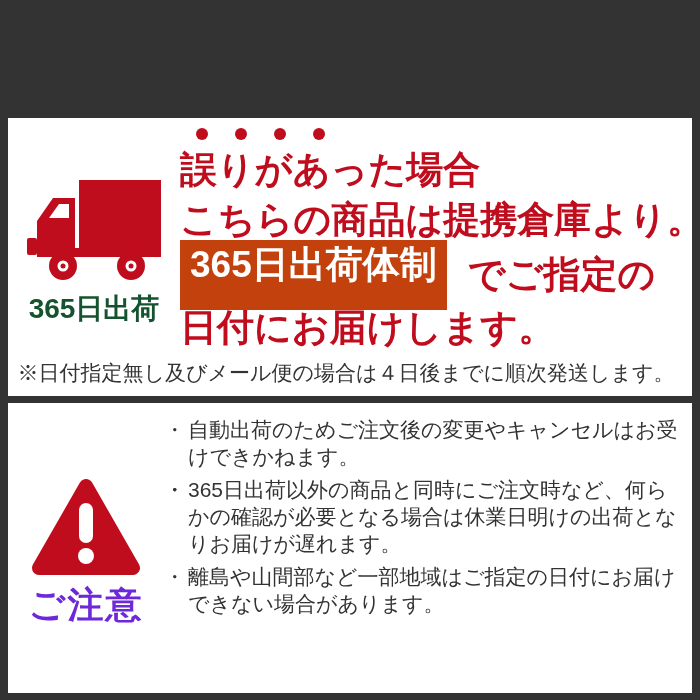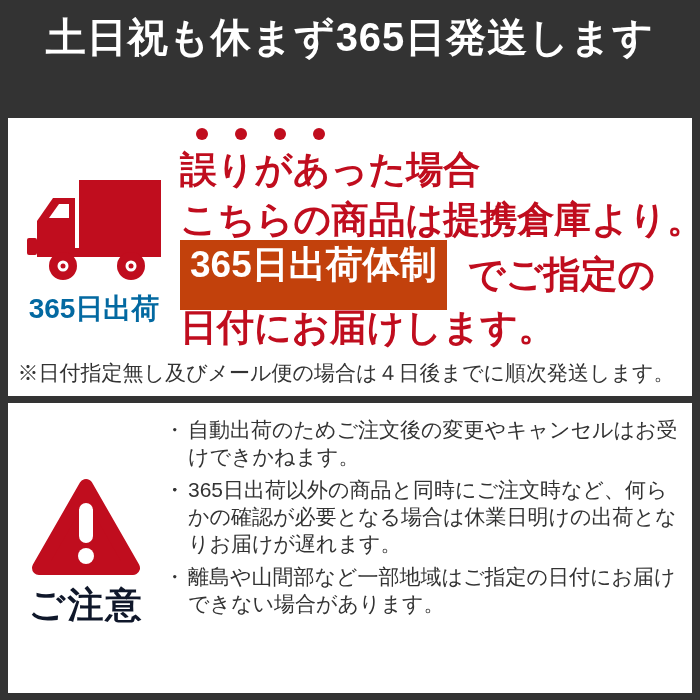--- a/index.html
+++ b/index.html
@@ -32,21 +32,21 @@
 
   
   .col-left {
     width: 172px;
     display: flex; flex-direction: column; align-items: center;
     padding-top: 56px;
     flex: none;
   }
   .truck-svg { width: 138px; height: 114px; display: block; }
   .truck-label {
-    color: #0369a1;
+    color: #14532d;
     font-weight: bold;
     font-size: 28px;
     margin-top: 2px;
     white-space: nowrap;
   }
   .col-right { flex: 1; padding-top: 10px; }
   .dots { display: flex; gap: 27px; margin: 0 0 5px 16px; height: 12px; }
   .dots i { width: 12px; height: 12px; border-radius: 50%; background: #c00d1e; }
   .rline {
     font-size: 37px;
@@ -76,21 +76,21 @@
 
   
   .col-left2 {
     width: 156px;
     display: flex; flex-direction: column; align-items: center;
     padding-top: 72px;
     flex: none;
   }
   .tri-svg { width: 112px; height: 102px; display: block; }
   .caution-label {
-    color: #0f172a;
+    color: #6d28d9;
     font-weight: bold;
     font-size: 36px;
     margin-top: 4px;
     letter-spacing: 2px;
     white-space: nowrap;
   }
   .bullets {
     flex: 1;
     margin: 0;
     padding: 13px 6px 0 0;
@@ -101,21 +101,20 @@
   }
   .bullets li { position: relative; padding-left: 24px; margin-bottom: 6px; }
   .bullets .mk { position: absolute; left: 0; top: 0; }
 </style>
 </head>
 <body>
 
 <div>
 
   <header class="banner">
-    <div>土日祝も休まず365日発送します</div>
   </header>
 
   <section class="box box1">
     <div class="col-left">
       <svg class="truck-svg" viewBox="0 0 138 114" aria-hidden="true">
         <g fill="#c00d1e">
           <rect x="54" y="6" width="82" height="72"></rect>
           <path d="M50 24 H28 L12 47 V82 H50 Z"></path>
           <rect x="2" y="64" width="10" height="17" rx="2"></rect>
           <rect x="12" y="74" width="124" height="9"></rect>

